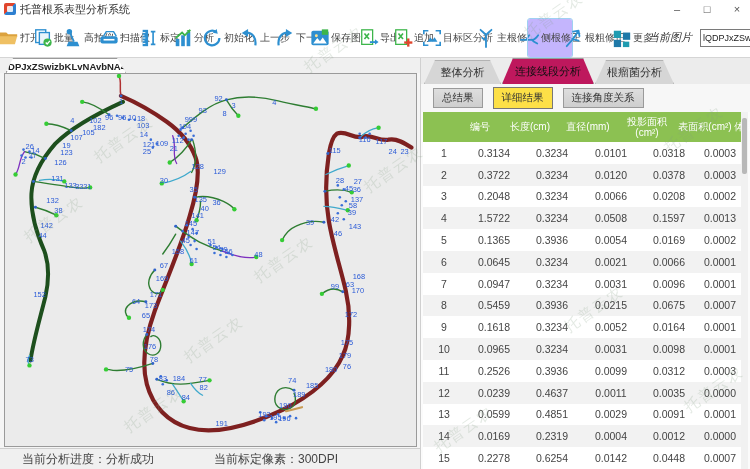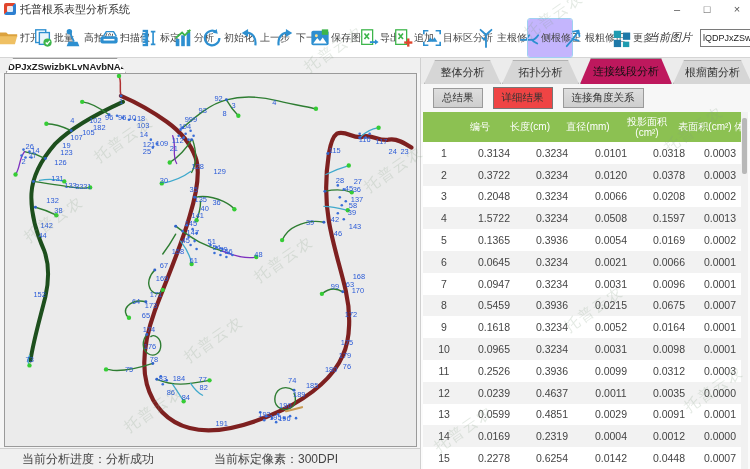--- a/index.html
+++ b/index.html
@@ -39,21 +39,21 @@
 
   
   .right-panel { position:absolute; left:420px; top:58px; width:330px; height:411px; background:#fbfbfb; border-left:1px solid #d0d0d0; }
   .rp-tabs { position:absolute; left:0; top:0; width:330px; height:26px; background:#ececec; display:flex; align-items:flex-end; padding-left:3px; }
   .rp-tab { height:24px; background:#d6d6d6; border:1px solid #b3b3b3; border-bottom:none; clip-path:polygon(11px 0, calc(100% - 11px) 0, 100% 100%, 0 100%); font-size:11px; color:#333; display:flex; align-items:center; justify-content:center; flex:0 0 auto; margin-right:1px; }
   .rp-tab.t0{width:77px}.rp-tab.t1{width:77px}.rp-tab.t2{width:92px}.rp-tab.t3{width:79px}
   .rp-tab.active { background:#be185d; height:26px; color:#111; border-color:#9a9a9a; }
   .rp-buttons { position:absolute; left:0; top:26px; width:330px; height:28px; background:#f7f7f7; display:flex; align-items:center; }
   .rp-btn { height:20px; font-size:10.5px; color:#333; border:1px solid #9a9a9a; background:linear-gradient(#dedede,#cecece); display:flex; align-items:center; justify-content:center; padding:0 8px; }
   .rp-btn.b0 { margin-left:12px; } .rp-btn.b1 { margin-left:10px; } .rp-btn.b2 { margin-left:10px; }
-  .rp-btn.active { background:#ef4444; border-color:#777; height:22px; }
+  .rp-btn.active { background:#fde047; border-color:#777; height:22px; }
 
   .tbl-header { position:absolute; left:2px; top:54px; width:320px; height:30px; background:#8cc152; display:grid; grid-template-columns:42px 58px 58px 60px 56px 46px; align-items:center;padding-left:36px; }
   .tbl-header .hc { color:#ffffff; font-size:10px; text-align:center; line-height:11.5px; }
   .tbl-body { position:absolute; left:2px; top:84px; width:320px; height:327px; overflow:hidden; }
   .trow { height:21.8px; display:grid; grid-template-columns:42px 58px 58px 60px 56px 46px; align-items:center; background:#ffffff; }
   .trow:nth-child(even) { background:#f2f2f2; }
   .trow span { font-size:10.5px; color:#444; text-align:center; }
   .vscroll { position:absolute; right:2px; top:54px; width:7px; height:357px; background:#f1f1f1; }
   .vthumb { position:absolute; left:1px; top:6px; width:5px; height:56px; background:#b8b8b8; border-radius:2px; }
 
@@ -520,21 +520,20 @@
   </div>
 
   <div class="statusbar">
     <span class="st1"><span>当前分析进度：</span><span>分析成功</span></span>
     <span class="st2"><span>当前标定像素：</span><span>300DPI</span></span>
   </div>
 
   <div class="right-panel">
     <div class="rp-tabs">
       <div class="rp-tab t0">整体分析</div>
-      <div class="rp-tab t1">拓扑分析</div>
       <div class="rp-tab t2 active">连接线段分析</div>
       <div class="rp-tab t3">根瘤菌分析</div>
     </div>
     <div class="rp-buttons">
       <div class="rp-btn b0">总结果</div>
       <div class="rp-btn b1 active">详细结果</div>
       <div class="rp-btn b2">连接角度关系</div>
     </div>
     <div class="tbl-header">
       <span class="hc">编号</span>

